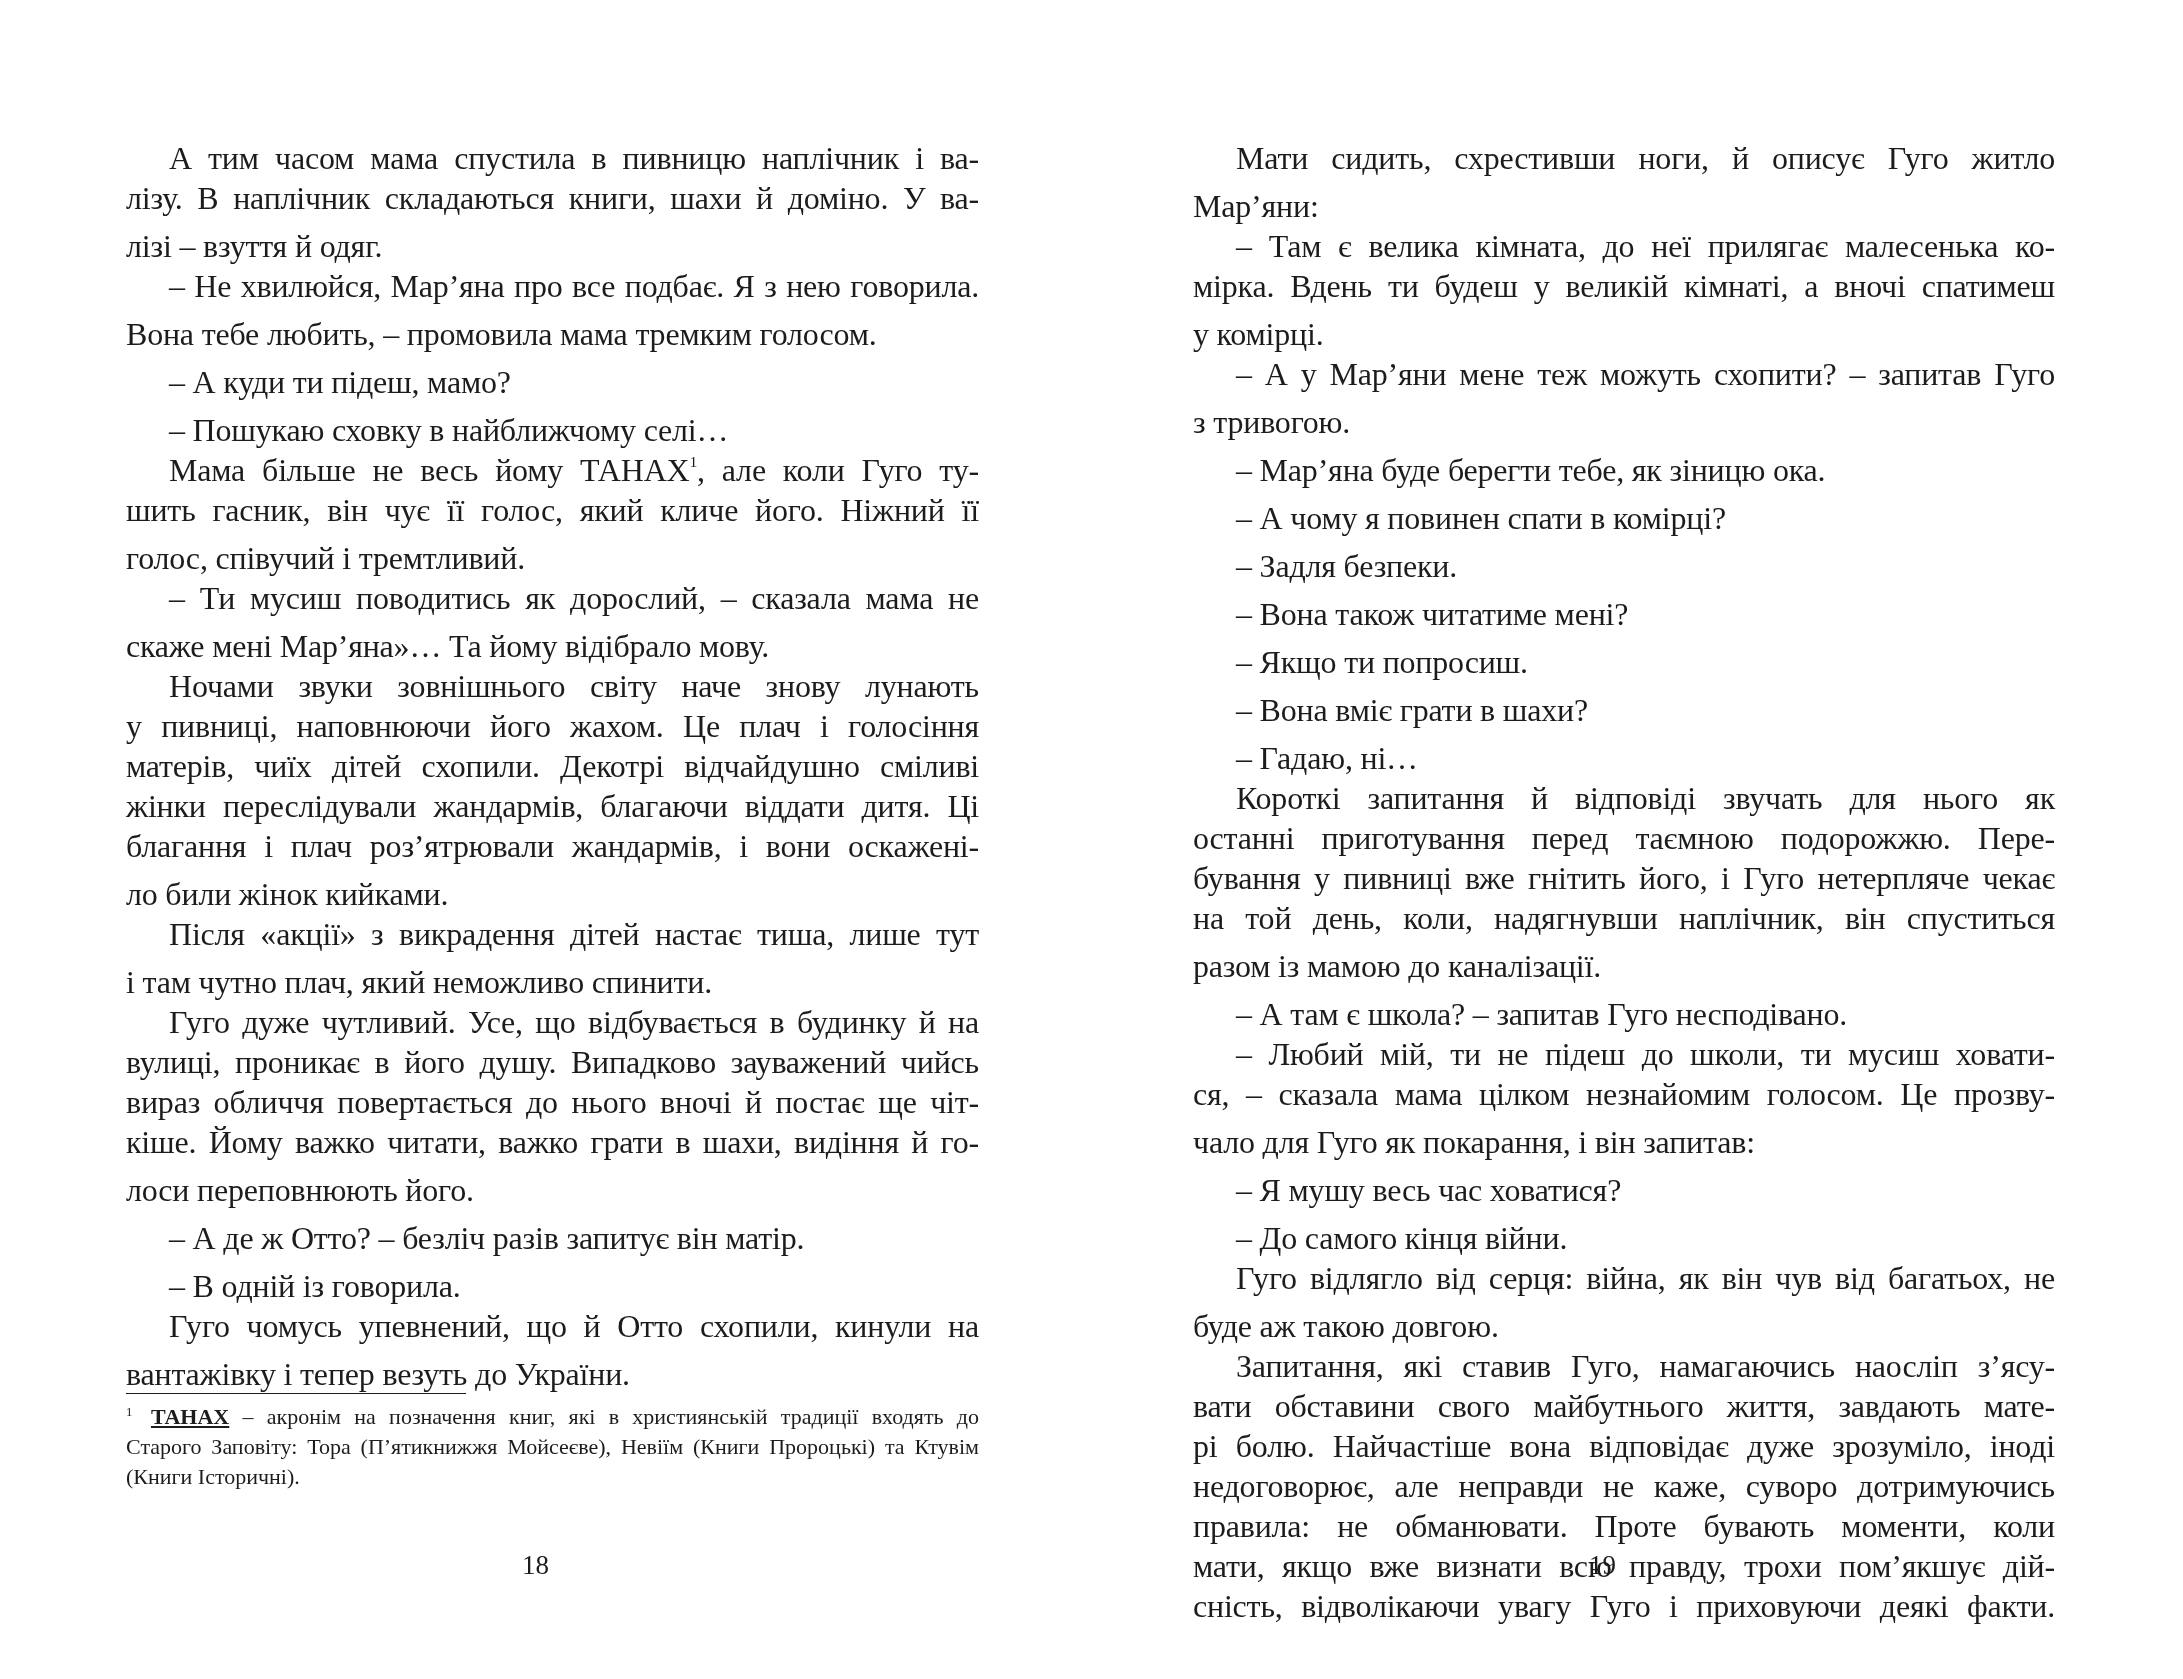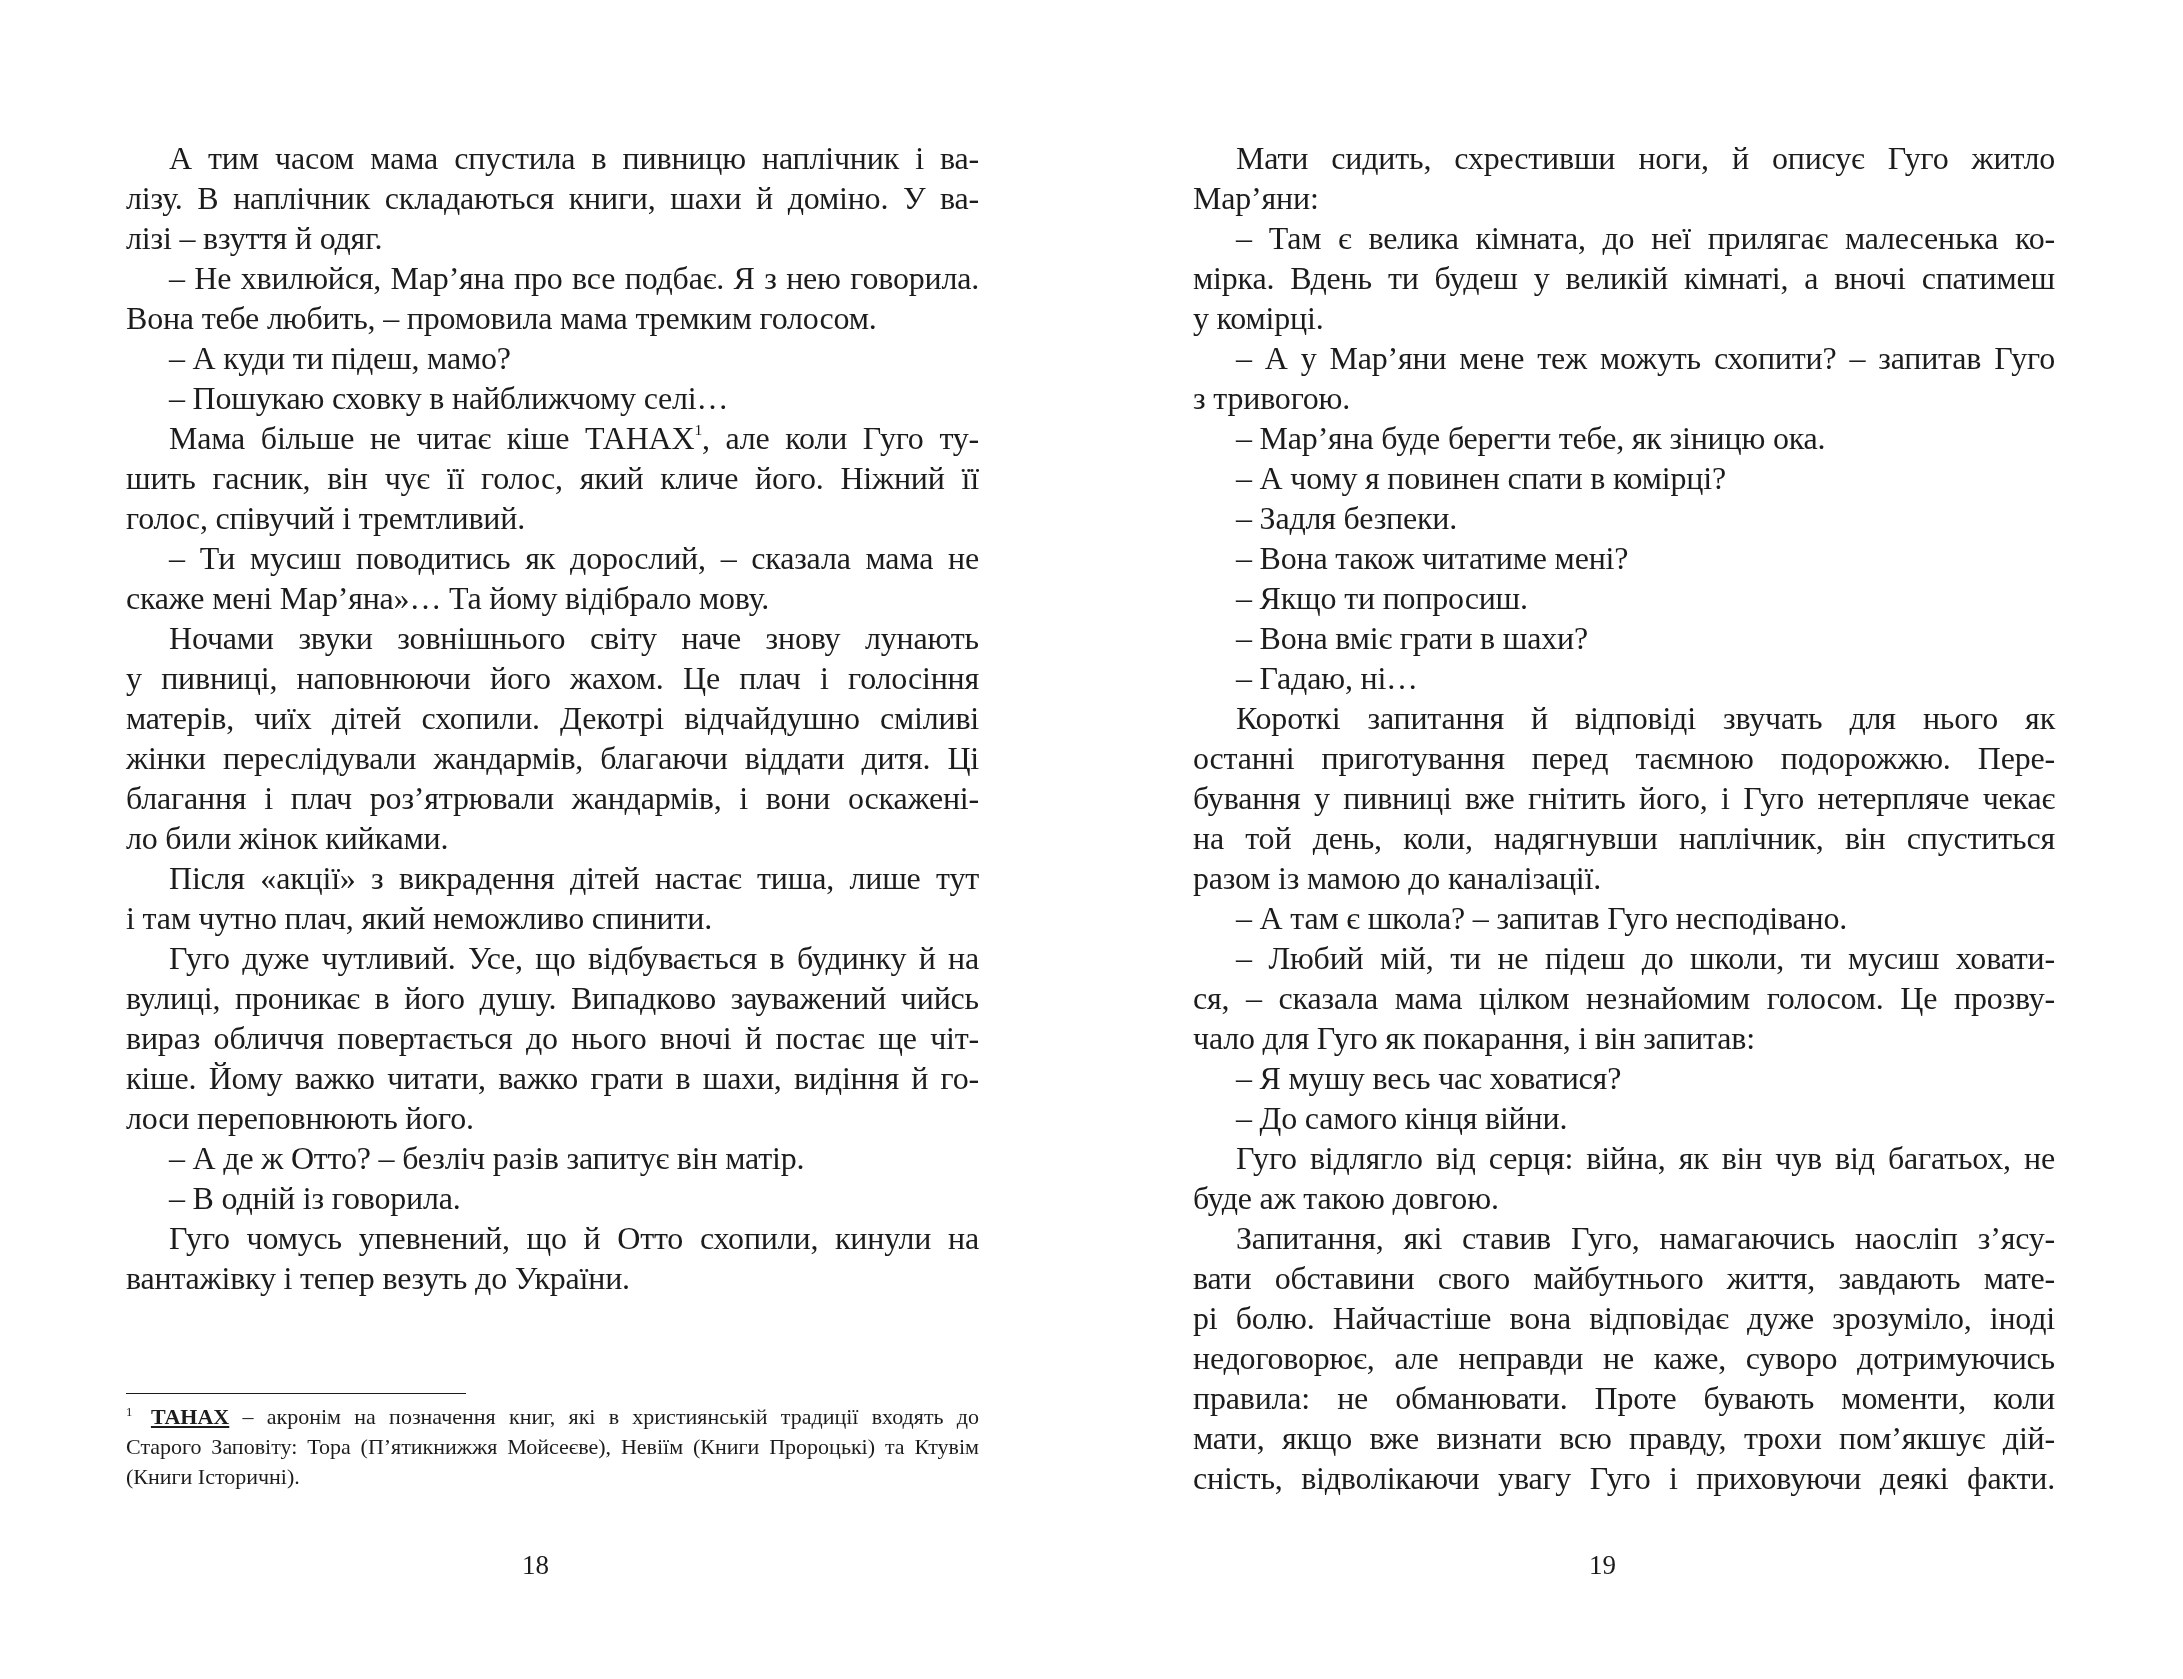--- a/index.html
+++ b/index.html
@@ -6,21 +6,21 @@
   body { width: 2183px; height: 1680px; position: relative; overflow: hidden;
          font-family: "Liberation Serif", "DejaVu Serif", serif; color: #1c1c1c; }
   .page { position: absolute; top: 0; height: 1668px; }
   .page-left { left: 0; width: 1091px; }
   .page-right { left: 1091px; width: 1092px; }
   .column { position: absolute; top: 138px; }
   .page-left .column { left: 126px; width: 853px; }
   .page-right .column { left: 102px; width: 862px; }
   .line { display: block; height: 40px; line-height: 40px; font-size: 32px;
           white-space: nowrap; text-align: justify; text-align-last: justify; letter-spacing: -0.2px; }
-  .line.last { text-align-last: left; }
+  .line.last { text-align-last: left; margin-top: 8px; }
   .line.indent { padding-left: 43px; }
   .fn-mark { font-size: 15.6px; vertical-align: 14.2px; line-height: 0; }
   .footnote-rule { position: absolute; left: 126px; top: 1393px; width: 340px; height: 1.4px; background: #1c1c1c; }
   .footnote { position: absolute; left: 126px; top: 1402px; width: 853px; }
   .fline { display: block; height: 30px; line-height: 30px; font-size: 22px; white-space: nowrap;
            text-align: justify; text-align-last: justify; }
   .fline.last { text-align-last: left; }
   .fn-num { font-size: 12.8px; vertical-align: 8.5px; line-height: 0; margin-right: 18.5px; }
   .fn-term { font-weight: bold; text-decoration: underline; }
   .page-number { position: absolute; top: 1550px; width: 71px; text-align: left; font-size: 27px; line-height: 31px; }
@@ -32,21 +32,21 @@
 
 <div class="page page-left">
   <div class="column" id="left-column">
       <span class="line indent"><span>А тим часом мама спустила в пивницю наплічник і ва-</span></span>
       <span class="line"><span>лізу. В наплічник складаються книги, шахи й доміно. У ва-</span></span>
       <span class="line last"><span>лізі – взуття й одяг.</span></span>
       <span class="line indent"><span>– Не хвилюйся, Мар’яна про все подбає. Я з нею говорила.</span></span>
       <span class="line last"><span>Вона тебе любить, – промовила мама тремким голосом.</span></span>
       <span class="line indent last"><span>– А куди ти підеш, мамо?</span></span>
       <span class="line indent last"><span>– Пошукаю сховку в найближчому селі…</span></span>
-      <span class="line indent"><span>Мама більше не читає кіше ТАНАХ</span><sup class="fn-mark">1</sup><span>, але коли Гуго ту-</span></span>
+      <span class="line indent"><span>Мама більше не весь йому ТАНАХ</span><sup class="fn-mark">1</sup><span>, але коли Гуго ту-</span></span>
       <span class="line"><span>шить гасник, він чує її голос, який кличе його. Ніжний її</span></span>
       <span class="line last"><span>голос, співучий і тремтливий.</span></span>
       <span class="line indent"><span>– Ти мусиш поводитись як дорослий, – сказала мама не</span></span>
       <span class="line last"><span>скаже мені Мар’яна»… Та йому відібрало мову.</span></span>
       <span class="line indent"><span>Ночами звуки зовнішнього світу наче знову лунають</span></span>
       <span class="line"><span>у пивниці, наповнюючи його жахом. Це плач і голосіння</span></span>
       <span class="line"><span>матерів, чиїх дітей схопили. Декотрі відчайдушно сміливі</span></span>
       <span class="line"><span>жінки переслідували жандармів, благаючи віддати дитя. Ці</span></span>
       <span class="line"><span>благання і плач роз’ятрювали жандармів, і вони оскажені-</span></span>
       <span class="line last"><span>ло били жінок кийками.</span></span>

